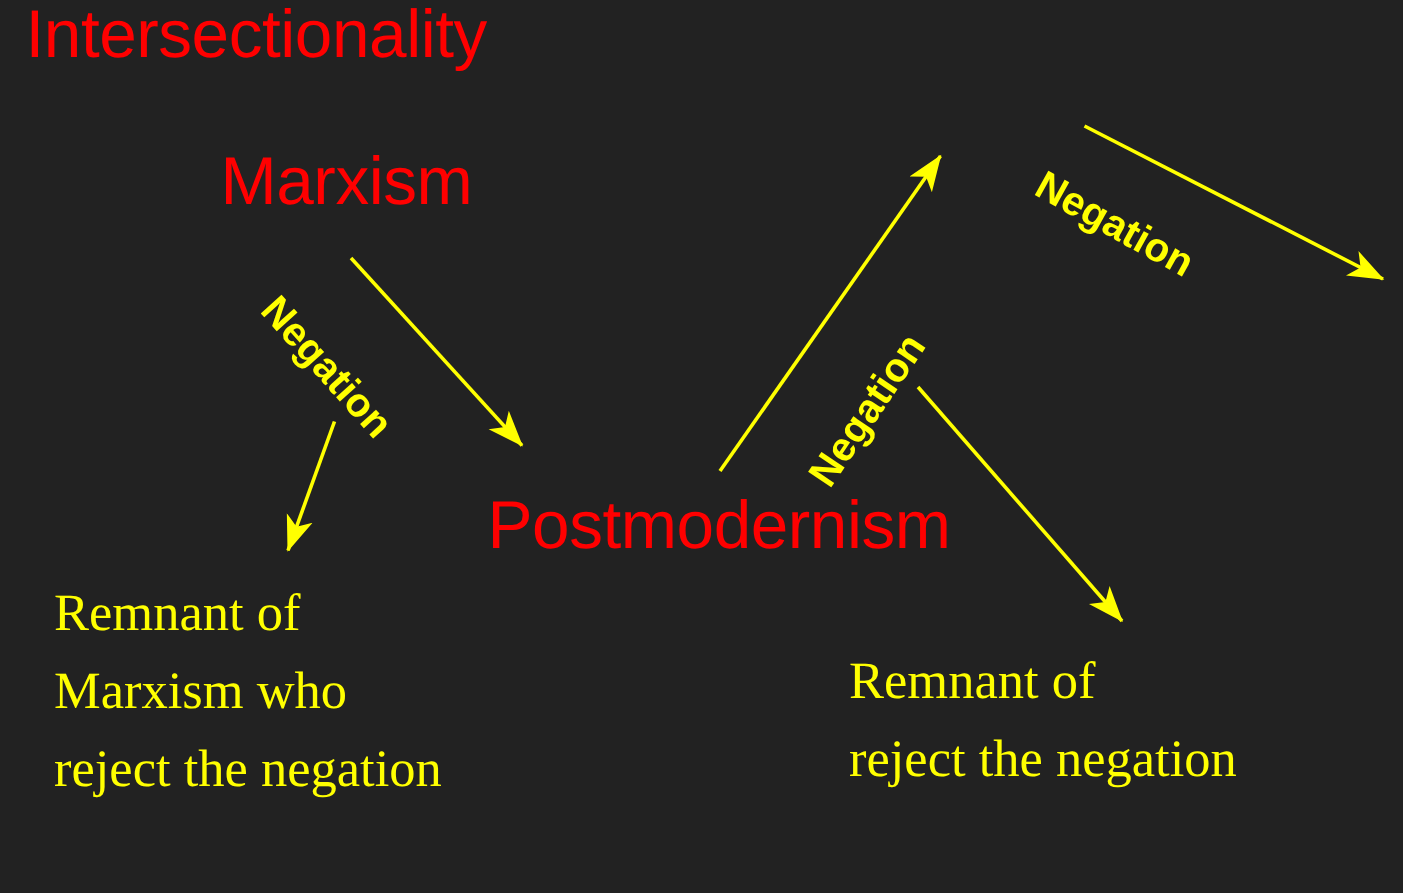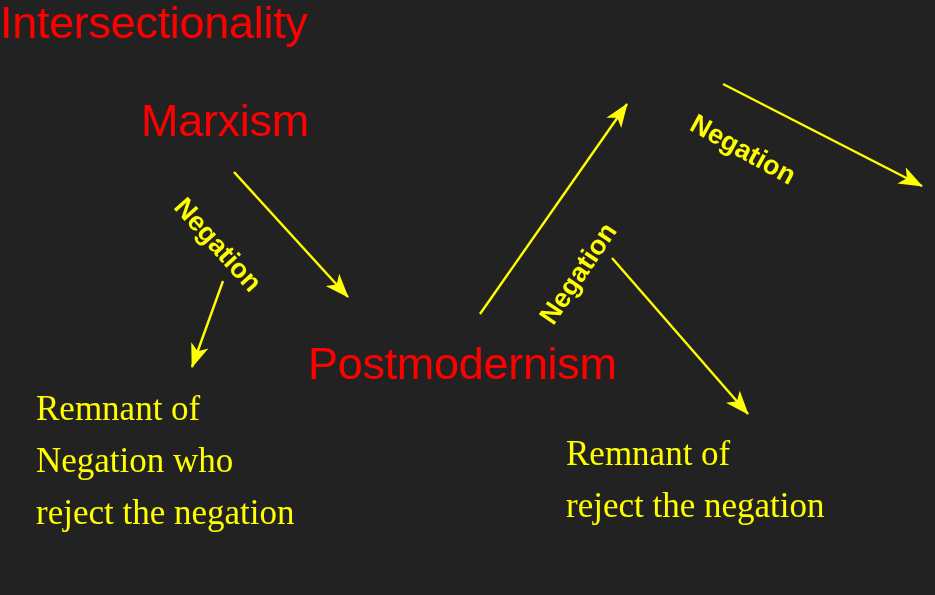--- a/index.html
+++ b/index.html
@@ -27,20 +27,21 @@
   }
   .node-title {
     position: absolute;
     color: #ff0000;
     font-size: 45px;
     font-family: "Liberation Sans", sans-serif;
     font-weight: normal;
     white-space: nowrap;
     line-height: 1;
     letter-spacing: -0.3px;
+    margin-left: 17px;
   }
   .edge-label {
     position: absolute;
     color: #ffff00;
     font-size: 27px;
     font-family: "Liberation Sans", sans-serif;
     font-weight: bold;
     white-space: nowrap;
     line-height: 1;
     transform-origin: left top;
@@ -49,22 +50,22 @@
     position: absolute;
     color: #ffff00;
     font-size: 35px;
     font-family: Liberation Serif, serif;
     line-height: 52px;
     white-space: nowrap;
   }
   .remnant-block div {
     white-space: nowrap;
   }
-  #node-marxism       { left: 141px; top: 98px; text-align: center; }
-  #node-postmodernism { left: 308px; top: 341px; }
+  #node-marxism       { left: 130px; top: 98px; text-align: center; }
+  #node-postmodernism { left: 308px; top: 327px; }
 
   #label-negation-1 { left: 189px; top: 193px;  transform: rotate(48deg);  }
   #label-negation-2 { left: 535px; top: 314px;  transform: rotate(-56deg); }
   #label-negation-3 { left: 699px; top: 110px;  transform: rotate(29deg);  }
 
   #remnant-marxists     { left: 36px;  top: 383px; }
   #remnant-postmodernists { left: 566px; top: 428px; }
 </style>
 </head>
 <body>
@@ -93,21 +94,21 @@
   <div class="node-title" id="node-intersectionality">Intersectionality</div>
 
   <div class="edge-label" id="label-negation-1">Negation</div>
 
   <div class="edge-label" id="label-negation-2">Negation</div>
 
   <div class="edge-label" id="label-negation-3">Negation</div>
 
   <div class="remnant-block" id="remnant-marxists">
     <div>Remnant of</div>
-    <div>Negation who</div>
+    <div>Marxism who</div>
     <div>reject the negation</div>
   </div>
 
   <div class="remnant-block" id="remnant-postmodernists">
     <div>Remnant of</div>
     <div>reject the negation</div>
   </div>
 
 </div>
 

